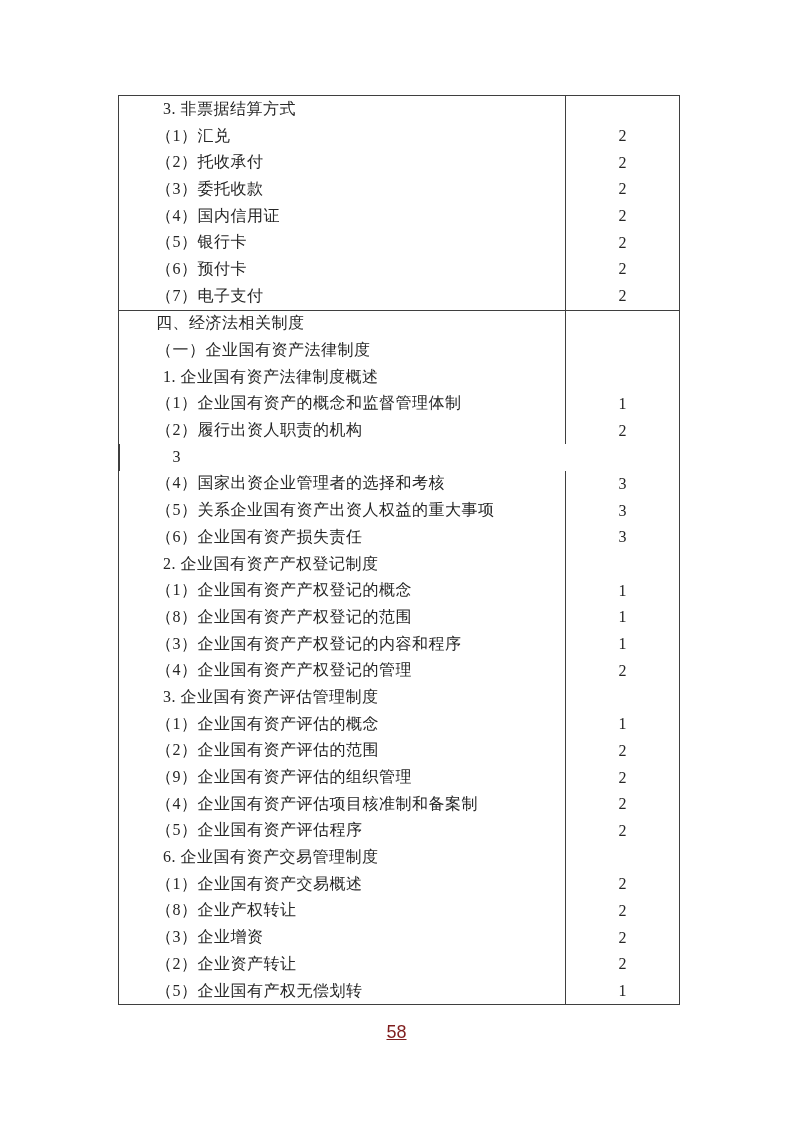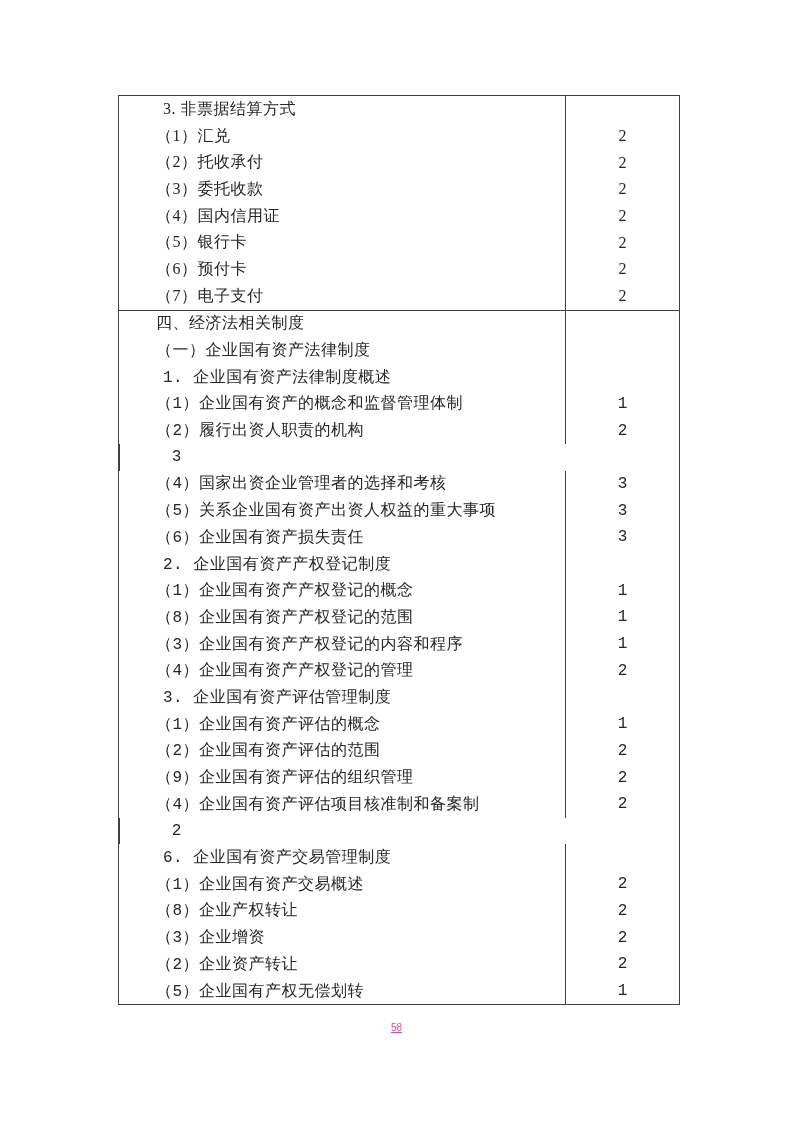--- a/index.html
+++ b/index.html
@@ -21,21 +21,20 @@
     left: 118px;
     top: 95px;
     width: 560px;
     border: 1px solid #3f3f3f;
   }
   .block {
     border-bottom: 1px solid #3f3f3f;
   }
   .block:last-child {
     border-bottom: none;
-    font-family: Liberation Mono, monospace;
   }
   .row {
     display: flex;
     align-items: stretch;
     height: 26.7px;
   }
   .cell-label {
     flex: 1;
     display: flex;
     align-items: center;
@@ -55,23 +54,23 @@
     align-items: center;
     justify-content: center;
     font-size: 16px;
   }
   .page-number {
     position: absolute;
     top: 1022px;
     left: 0;
     width: 100%;
     text-align: center;
-    font-size: 10px;
+    font-size: 18px;
     font-family: "Liberation Sans", "DejaVu Sans", sans-serif;
-    color: #ec4899;
+    color: #7f1d1d;
     text-decoration: underline;
   }
 </style>
 </head>
 <body>
 
 <div class="doc-page">
   <div class="exam-table">
       <div class="block">
         <div class="row heading">
@@ -177,20 +176,21 @@
         </div>
         <div class="row item">
           <div class="cell-label">（9）企业国有资产评估的组织管理</div>
           <div class="cell-value">2</div>
         </div>
         <div class="row item">
           <div class="cell-label">（4）企业国有资产评估项目核准制和备案制</div>
           <div class="cell-value">2</div>
         </div>
         <div class="row item">
+          <div class="cell-label">（5）企业国有资产评估程序</div>
           <div class="cell-value">2</div>
         </div>
         <div class="row heading">
           <div class="cell-label">6. 企业国有资产交易管理制度</div>
           <div class="cell-value"></div>
         </div>
         <div class="row item">
           <div class="cell-label">（1）企业国有资产交易概述</div>
           <div class="cell-value">2</div>
         </div>

